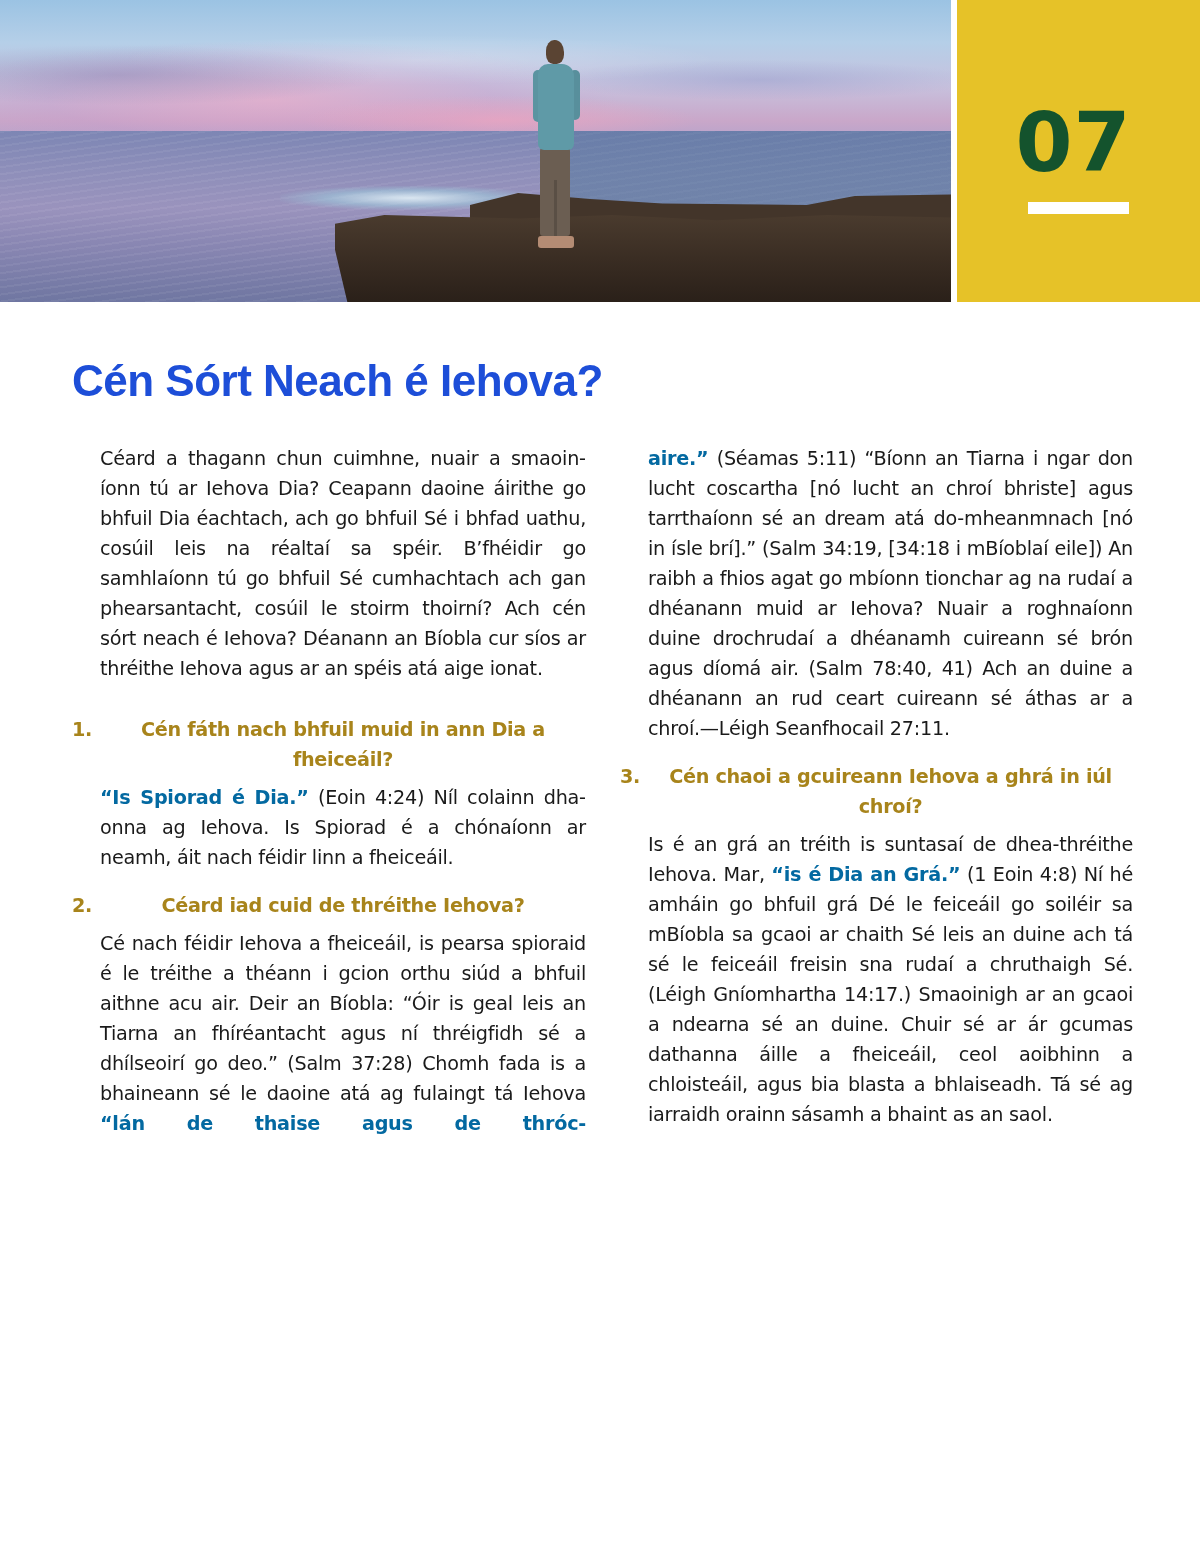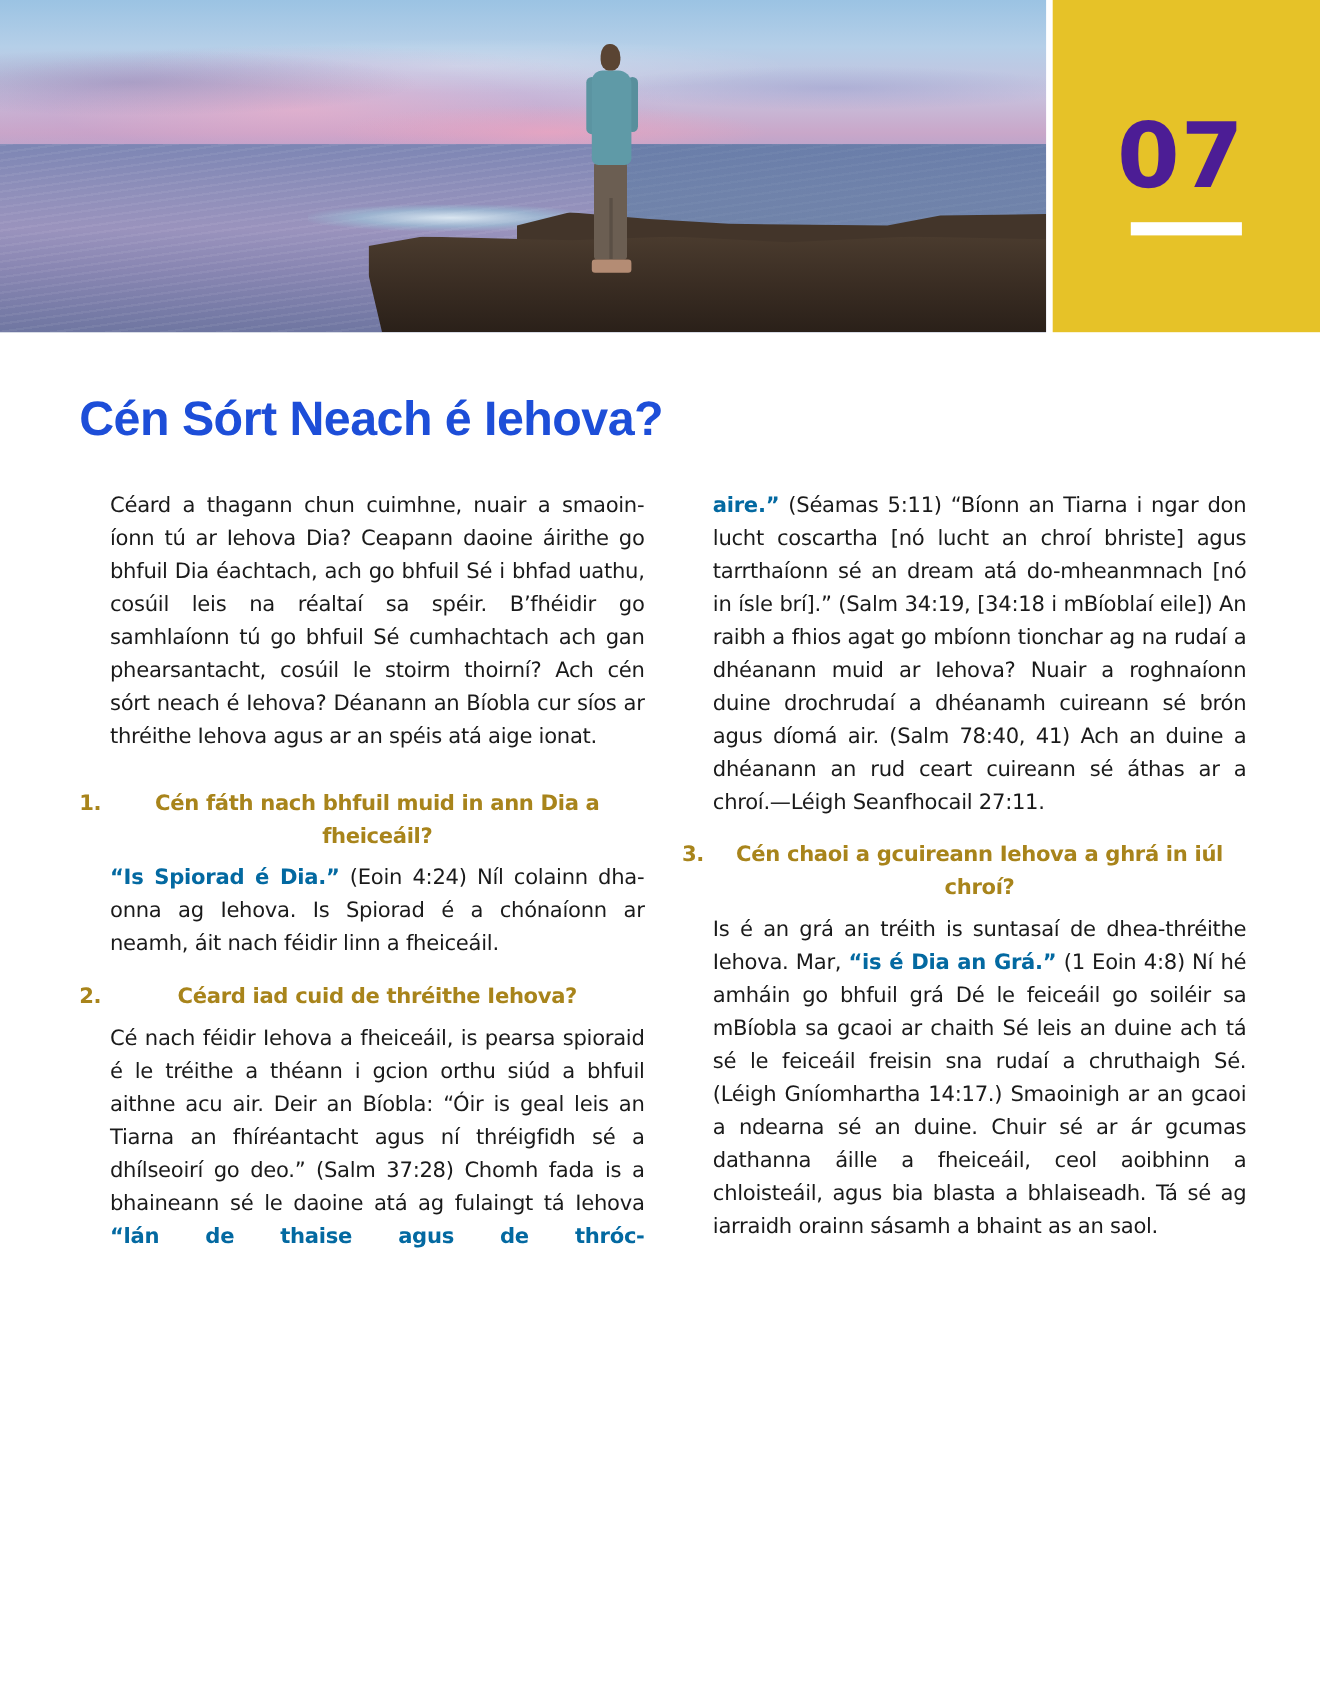--- a/index.html
+++ b/index.html
@@ -61,21 +61,21 @@
     .person .legs { position: absolute; left: 12px; top: 108px; width: 30px; height: 88px; background: #6b5e52; border-radius: 3px; }
     .person .leg-gap { position: absolute; left: 26px; top: 140px; width: 3px; height: 56px; background: #5a4f45; }
     .person .feet { position: absolute; left: 10px; top: 196px; width: 36px; height: 12px; background: #b48c74; border-radius: 3px; }
 
     
     .chapter-panel {
       position: absolute; left: 957px; top: 0; width: 243px; height: 302px; background: #e6c228;
     }
     .chapter-number {
       position: absolute; left: 0; top: 98px; width: 100%; text-align: center;
-      font-family: "DejaVu Sans", sans-serif; font-weight: bold; font-size: 82px; color: #4c1d95;
+      font-family: "DejaVu Sans", sans-serif; font-weight: bold; font-size: 82px; color: #14532d;
       letter-spacing: 1px; line-height: 90px; padding-right: 10px;
     }
     .chapter-underline {
       position: absolute; left: 71px; top: 202px; width: 101px; height: 12px; background: #ffffff;
     }
 
     
     .page-title {
       position: absolute; left: 72px; top: 352px;
       font-family: Liberation Sans, sans-serif; font-weight: bold; font-size: 44px; color: #1d4ed8;

